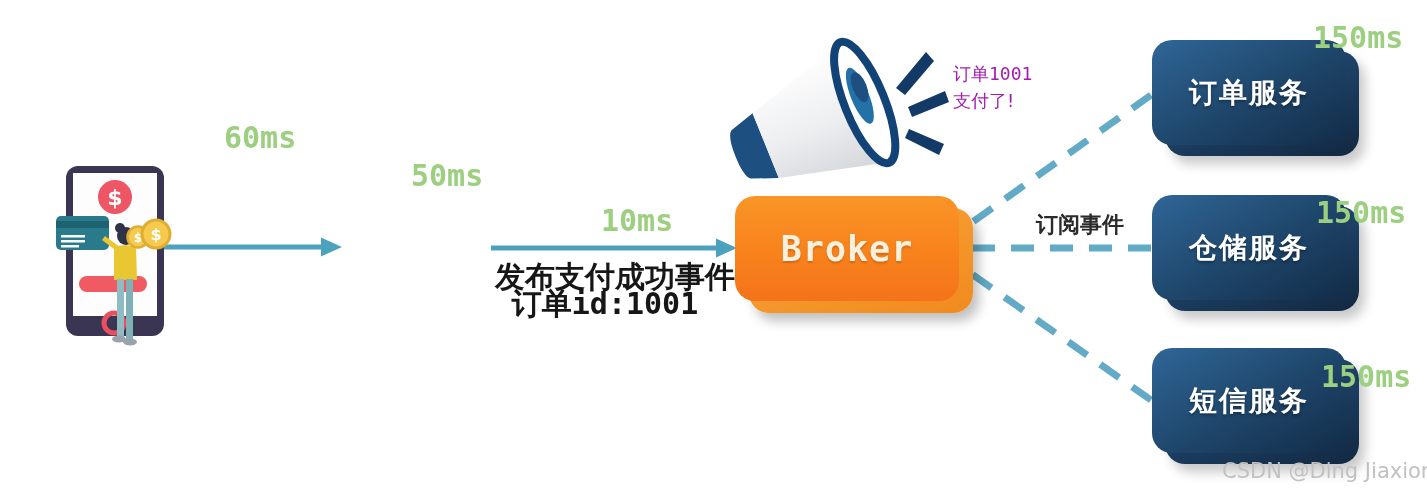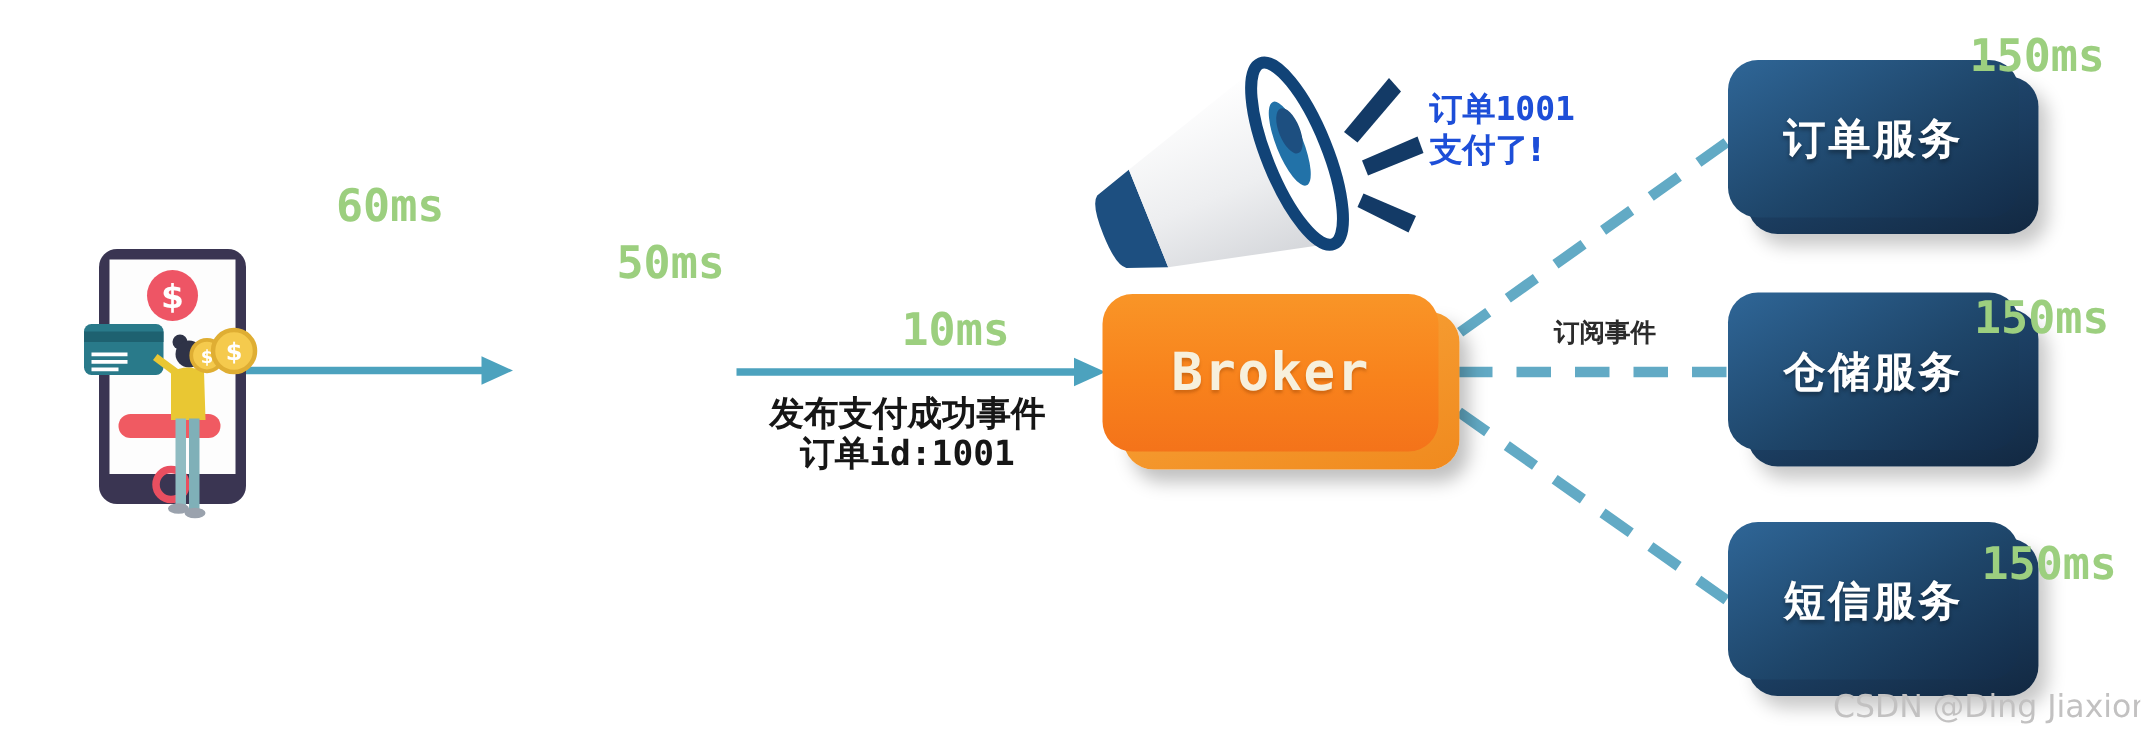--- a/index.html
+++ b/index.html
@@ -47,30 +47,30 @@
   }
 
   
   .ms{
     position:absolute;z-index:3;
     font-family:"DejaVu Sans Mono","Liberation Mono",monospace;
     font-weight:bold;font-size:30px;color:#9CCF7F;white-space:nowrap;
   }
   .edge-label{
     position:absolute;z-index:3;text-align:center;
-    font-size:23px;font-weight:bold;color:#161616;line-height:27px;white-space:nowrap;
+    font-size:30px;font-weight:bold;color:#161616;line-height:27px;white-space:nowrap;
   }
   .edge-label .mono{font-family:"DejaVu Sans Mono","Liberation Mono",monospace;}
   .announce{
-    position:absolute;z-index:3;font-size:22px;font-weight:bold;color:#1d4ed8;
+    position:absolute;z-index:3;font-size:18px;font-weight:normal;color:#a21caf;
     line-height:27px;white-space:nowrap;
   }
   .announce .mono{font-family:"DejaVu Sans Mono","Liberation Mono",monospace;}
   .subscribe{
-    position:absolute;z-index:3;font-size:17px;font-weight:bold;color:#2b2b2b;white-space:nowrap;
+    position:absolute;z-index:3;font-size:22px;font-weight:bold;color:#2b2b2b;white-space:nowrap;
   }
   .watermark{
     position:absolute;z-index:4;font-size:21px;color:#c2c1c1;white-space:nowrap;
   }
 </style>
 </head>
 <body>
 
 <div id="stage">
 

